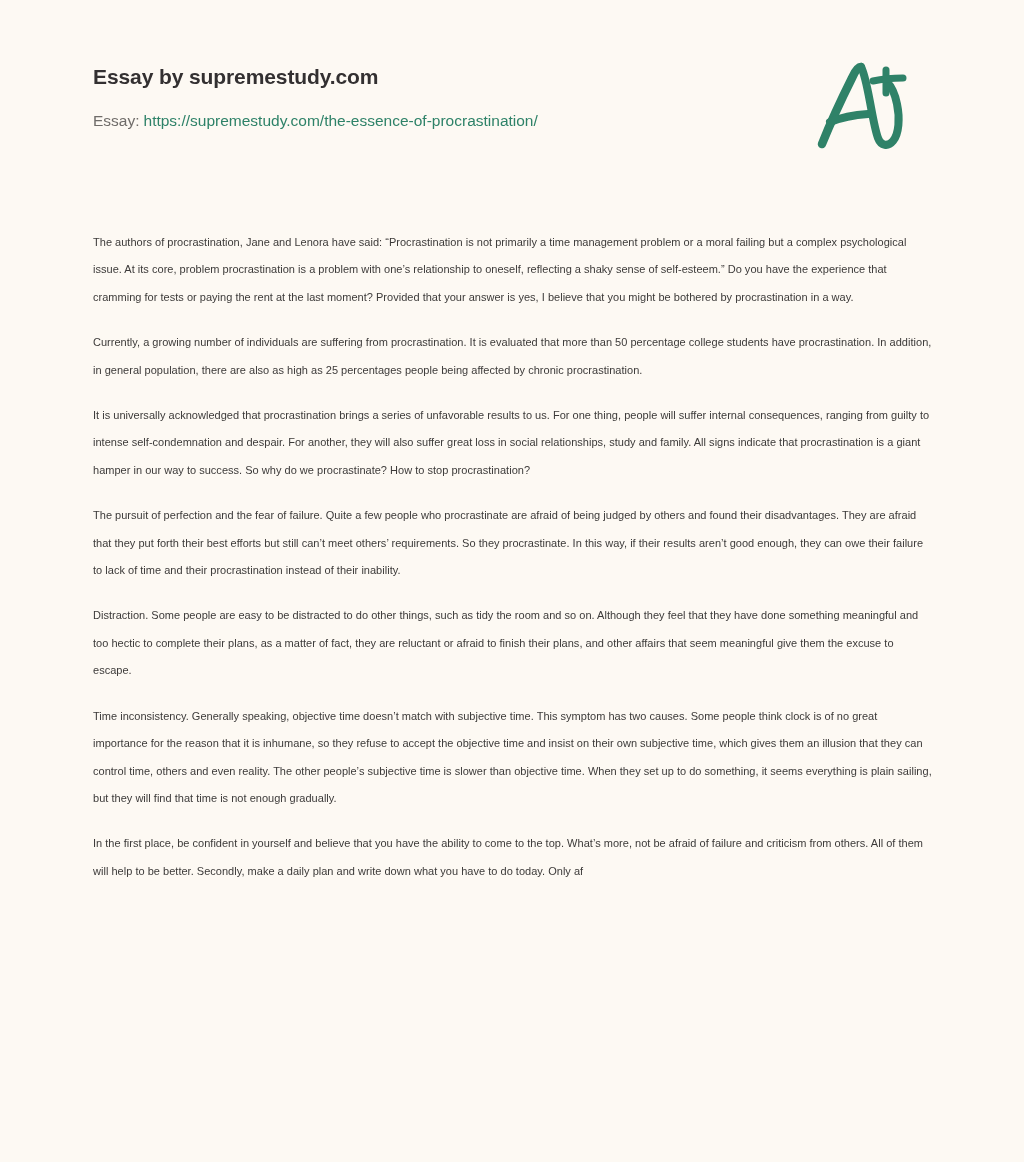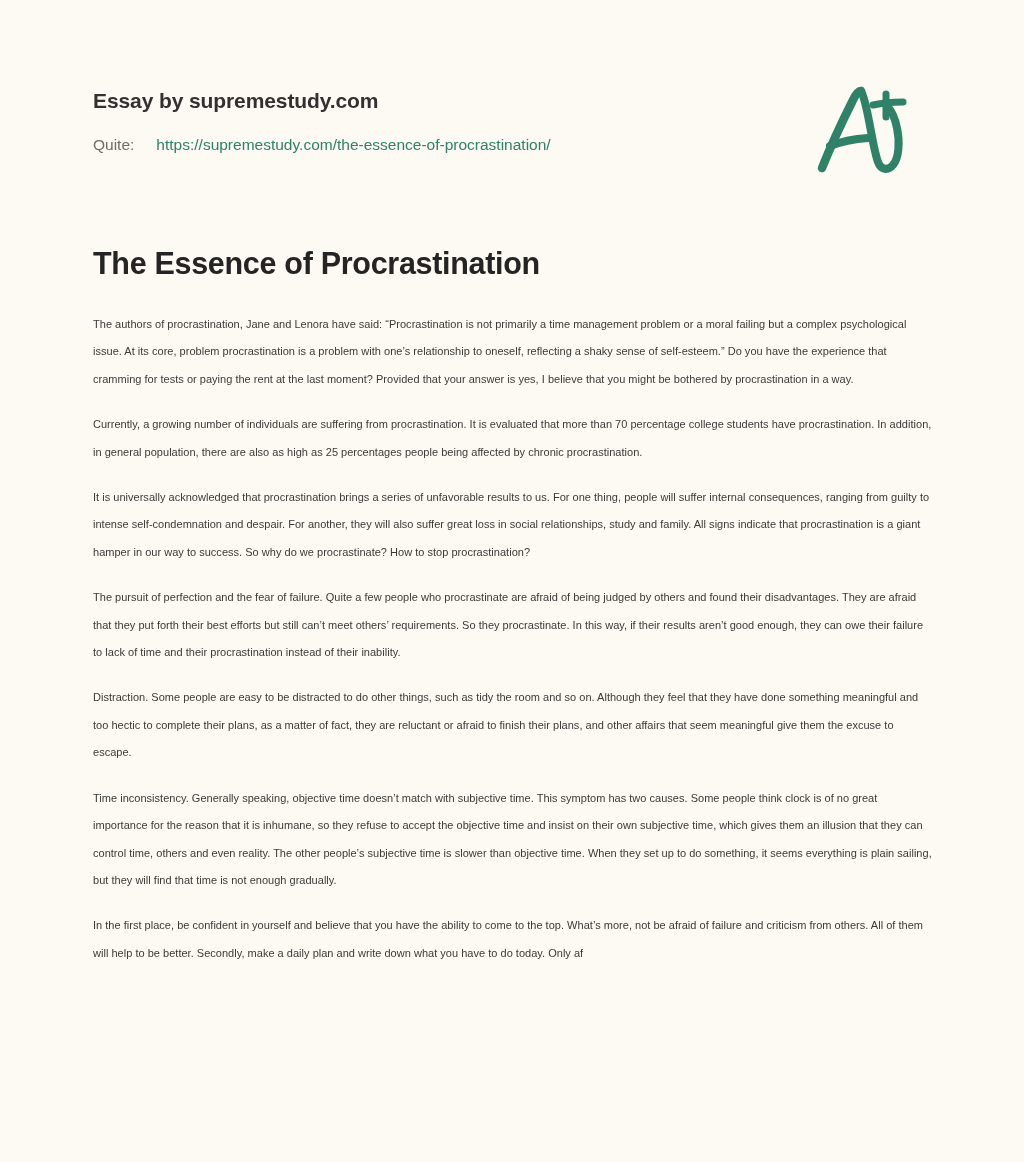--- a/index.html
+++ b/index.html
@@ -24,21 +24,21 @@
   }
 
   
   .header {
     position: absolute;
     top: 0;
     left: 0;
     width: 1012px;
     height: 200px;
     box-sizing: border-box;
-    padding: 88px 92px 0 93px;
+    padding: 64px 92px 0 93px;
   }
 
   .header-inner {
     display: flex;
     align-items: flex-start;
     justify-content: space-between;
   }
 
   .header-text {
     display: block;
@@ -62,21 +62,21 @@
     white-space: nowrap;
   }
 
   .source-label {
     color: #6f6c69;
   }
 
   .source-url {
     color: #2e8268;
     text-decoration: none;
-    margin-left: 22px;
+    margin-left: 4px;
   }
 
   
   .logo {
     width: 112px;
     height: 96px;
     margin-top: -8px;
     margin-right: 4px;
     flex: 0 0 auto;
   }
@@ -128,21 +128,21 @@
 
 <div class="page">
 
   <div class="header">
     <div class="header-inner">
 
       <div class="header-text">
         <div class="byline">Essay by supremestudy.com</div>
 
         <div class="source-line">
-          <span class="source-label">Quite:</span><a class="source-url" href="#">https://supremestudy.com/the-essence-of-procrastination/</a>
+          <span class="source-label">Essay:</span><a class="source-url" href="#">https://supremestudy.com/the-essence-of-procrastination/</a>
         </div>
       </div>
 
       <div class="logo">
         <svg viewBox="0 0 112 96" xmlns="http://www.w3.org/2000/svg">
           <g fill="none" stroke="#2f8268" stroke-linecap="round" stroke-linejoin="round">
 
             <path d="M18 88 C 26 68, 38 42, 48 22 C 51 15, 54 11, 57 11" stroke-width="8.5"></path>
 
             <path d="M57 11 C 60 16, 63 30, 66 46 C 69 62, 71 74, 74 82
@@ -155,25 +155,24 @@
 
             <path d="M69 25 C 78 23, 90 22, 99 22" stroke-width="7"></path>
           </g>
         </svg>
       </div>
 
     </div>
   </div>
 
   <div class="article">
-    <h1 class="article-title">The Essence of Procrastination</h1>
 
     <div class="article-body">
       <p>The authors of procrastination, Jane and Lenora have said: “Procrastination is not primarily a time management problem or a moral failing but a complex psychological issue. At its core, problem procrastination is a problem with one’s relationship to oneself, reflecting a shaky sense of self-esteem.” Do you have the experience that cramming for tests or paying the rent at the last moment? Provided that your answer is yes, I believe that you might be bothered by procrastination in a way.</p>
-      <p>Currently, a growing number of individuals are suffering from procrastination. It is evaluated that more than 70 percentage college students have procrastination. In addition, in general population, there are also as high as 25 percentages people being affected by chronic procrastination.</p>
+      <p>Currently, a growing number of individuals are suffering from procrastination. It is evaluated that more than 50 percentage college students have procrastination. In addition, in general population, there are also as high as 25 percentages people being affected by chronic procrastination.</p>
       <p>It is universally acknowledged that procrastination brings a series of unfavorable results to us. For one thing, people will suffer internal consequences, ranging from guilty to intense self-condemnation and despair. For another, they will also suffer great loss in social relationships, study and family. All signs indicate that procrastination is a giant hamper in our way to success. So why do we procrastinate? How to stop procrastination?</p>
       <p>The pursuit of perfection and the fear of failure. Quite a few people who procrastinate are afraid of being judged by others and found their disadvantages. They are afraid that they put forth their best efforts but still can’t meet others’ requirements. So they procrastinate. In this way, if their results aren’t good enough, they can owe their failure to lack of time and their procrastination instead of their inability.</p>
       <p>Distraction. Some people are easy to be distracted to do other things, such as tidy the room and so on. Although they feel that they have done something meaningful and too hectic to complete their plans, as a matter of fact, they are reluctant or afraid to finish their plans, and other affairs that seem meaningful give them the excuse to escape.</p>
       <p>Time inconsistency. Generally speaking, objective time doesn’t match with subjective time. This symptom has two causes. Some people think clock is of no great importance for the reason that it is inhumane, so they refuse to accept the objective time and insist on their own subjective time, which gives them an illusion that they can control time, others and even reality. The other people’s subjective time is slower than objective time. When they set up to do something, it seems everything is plain sailing, but they will find that time is not enough gradually.</p>
       <p>In the first place, be confident in yourself and believe that you have the ability to come to the top. What’s more, not be afraid of failure and criticism from others. All of them will help to be better. Secondly, make a daily plan and write down what you have to do today. Only af</p>
     </div>
   </div>
 
 </div>
 

